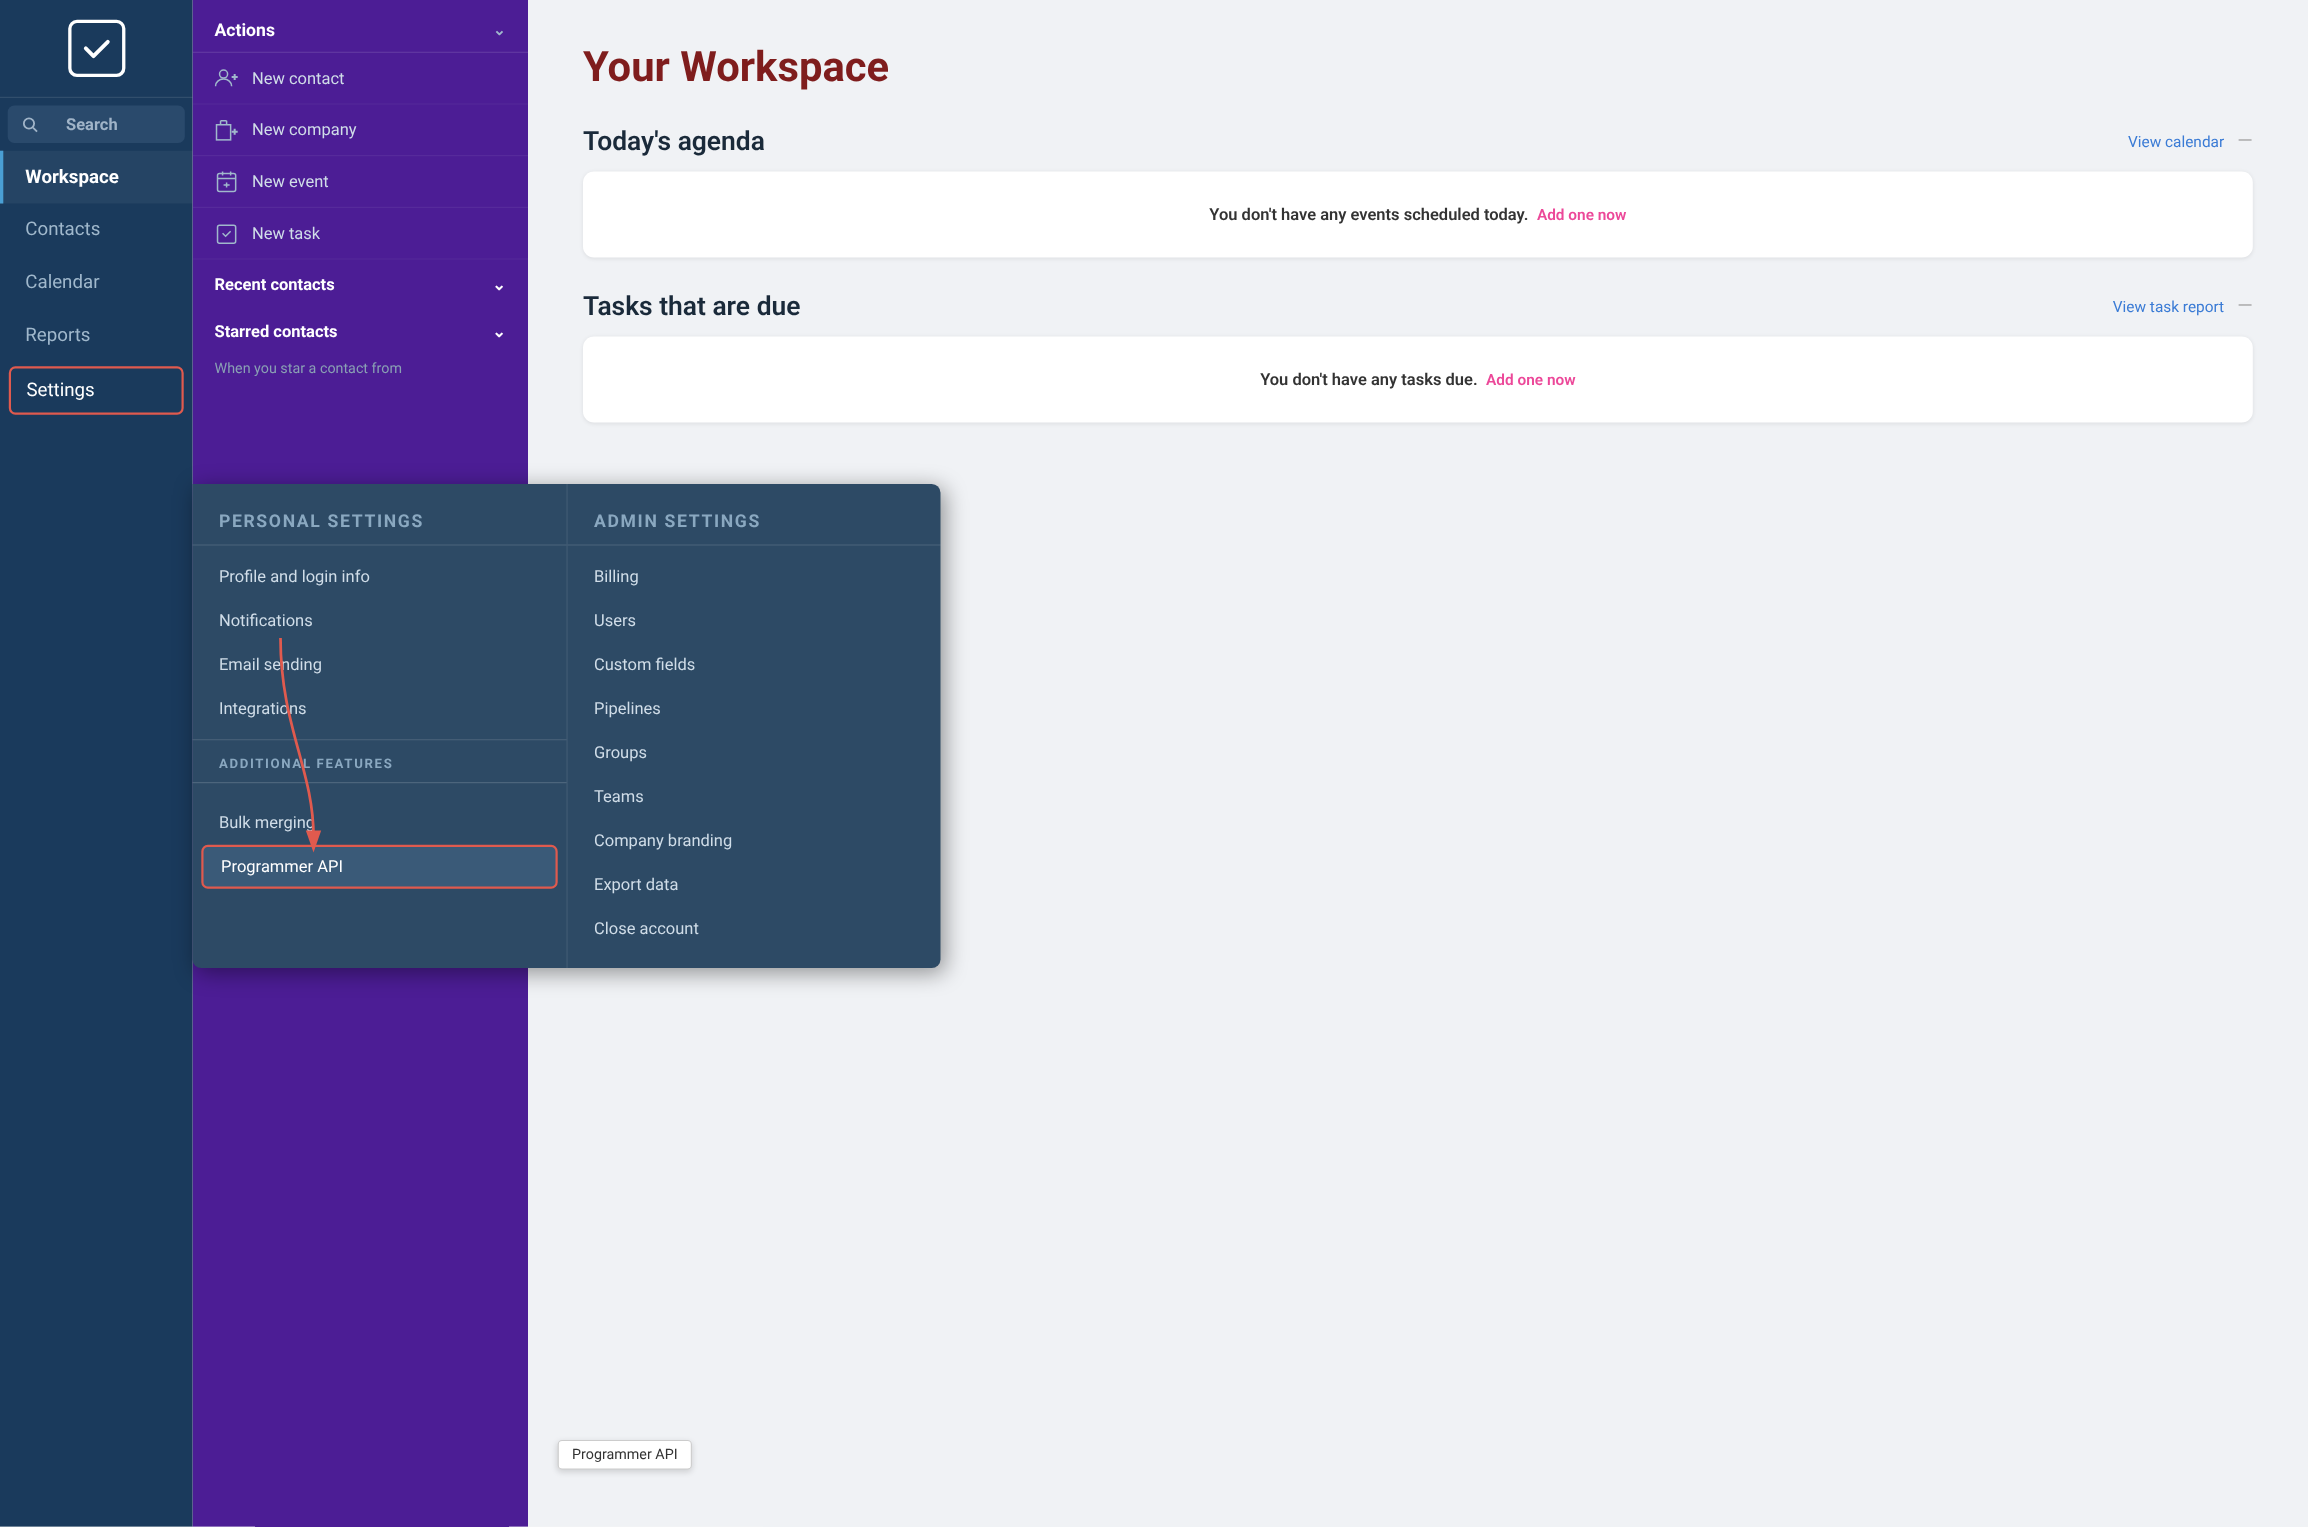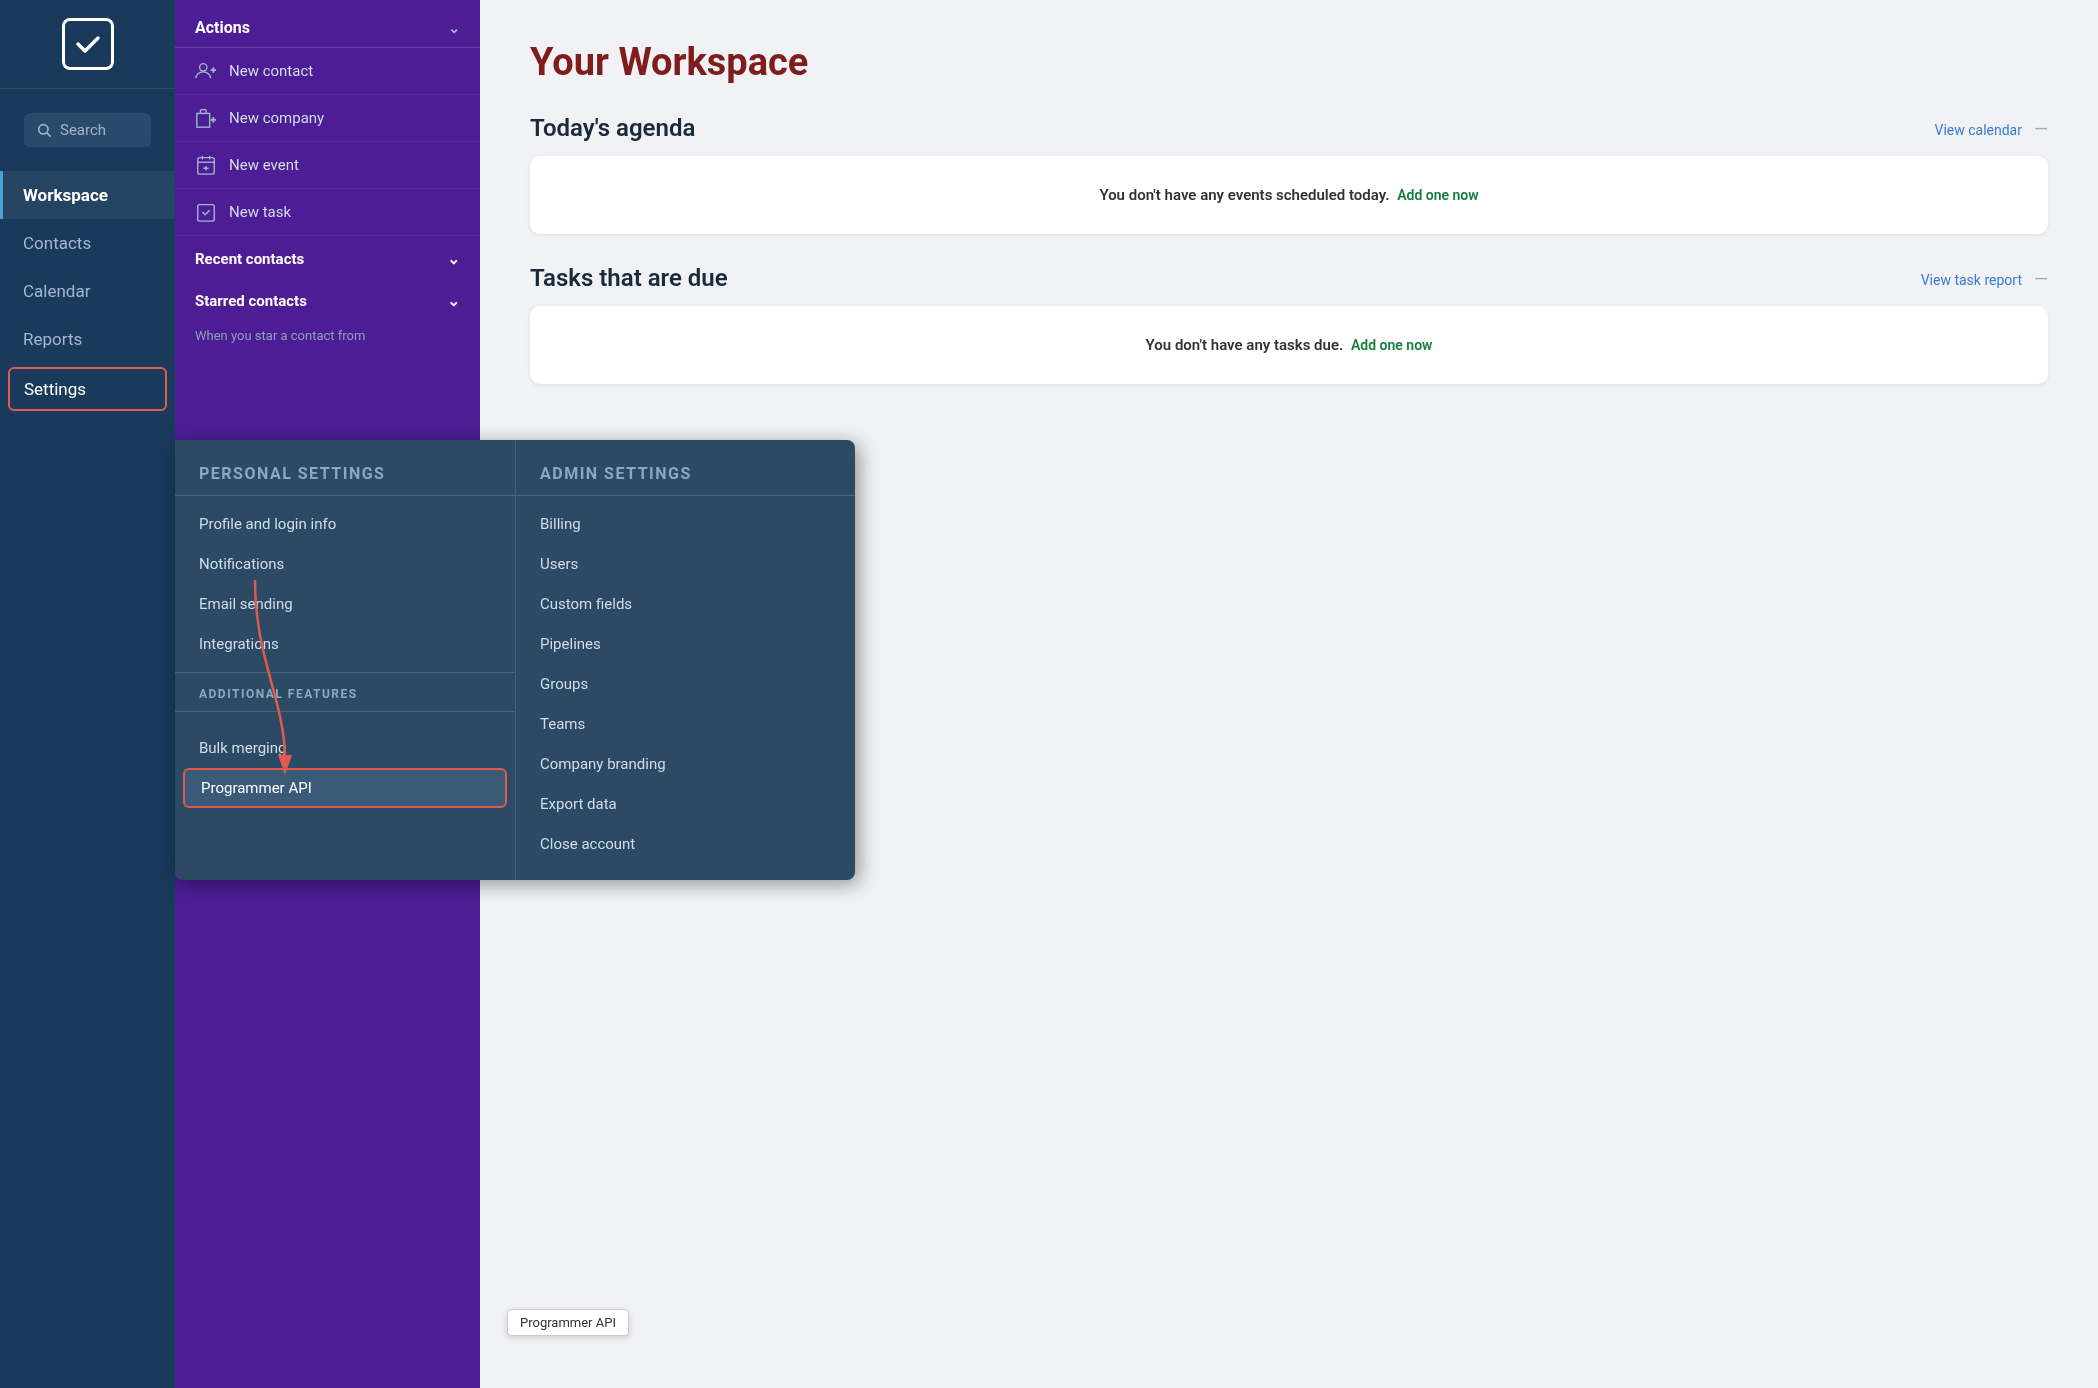--- a/index.html
+++ b/index.html
@@ -35,28 +35,29 @@
 
     .logo-icon svg {
       width: 32px;
       height: 32px;
       fill: none;
       stroke: white;
       stroke-width: 3;
     }
 
     .sidebar-search {
-      margin: 24px;
+      margin: 7px;
       background: #2a4a6c;
       border-radius: 6px;
       display: flex;
       align-items: center;
       padding: 8px 12px;
-      gap: 8px;
-      cursor: pointer;
+      gap: 25px;
+      cursor: pointer;
+      font-weight: bold;
     }
 
     .sidebar-search span {
       color: #a0b4c8;
       font-size: 15px;
     }
 
     .search-icon-svg {
       width: 16px;
       height: 16px;
@@ -297,21 +298,21 @@
     }
 
     .empty-message {
       font-size: 15px;
       color: #333;
       font-weight: 600;
       text-align: center;
     }
 
     .empty-message a {
-      color: #15803d;
+      color: #ec4899;
       text-decoration: none;
     }
   </style>
 </head>
 <body>
 
 <div class="sidebar">
   <div class="sidebar-logo">
     <div class="logo-icon">
       <svg viewBox="0 0 32 32">

